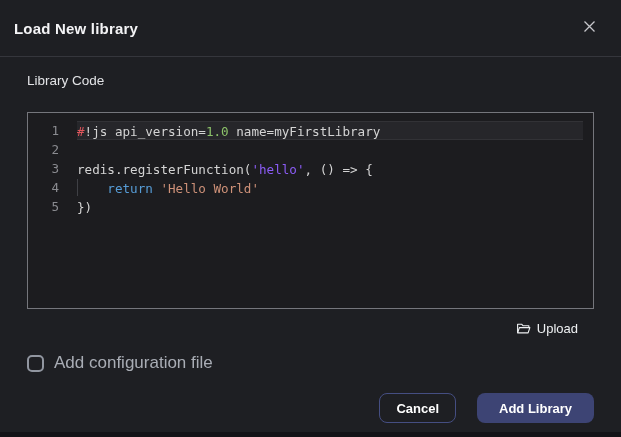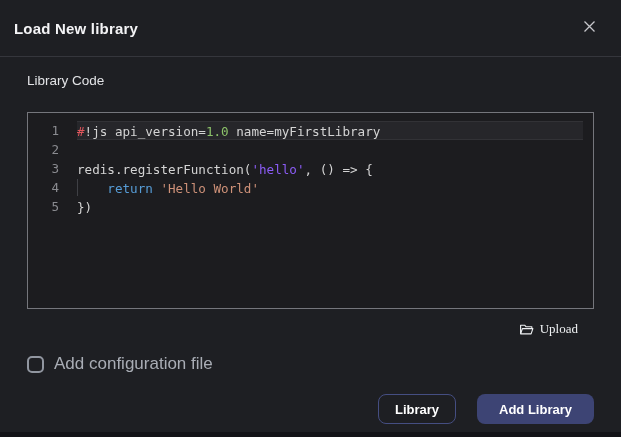--- a/index.html
+++ b/index.html
@@ -51,21 +51,21 @@
   }
   .guide { position:absolute; left:0; top:0; bottom:0; width:1px; background:#3f4045; }
   
   .upload-row {
     width:567px; margin-top:12px; display:flex; justify-content:flex-end;
     padding-right:16px;
   }
   .upload-btn {
     display:flex; align-items:center; gap:6px; cursor:pointer;
     background:none; border:none; color:#eef0f2; font-size:13px;
-    font-family:Liberation Serif, serif;
+    font-family:Liberation Sans, sans-serif;
   }
   
   .checkbox-row { margin-top:17px; display:flex; align-items:center; gap:10px; cursor:pointer; }
   .checkbox-box {
     width:17px; height:17px; border:2px solid #9196a0; border-radius:5px;
     background:transparent; flex:0 0 17px;
   }
   .checkbox-label { font-size:17px; color:#a9adb5; }
   
   .footer-row { margin-top:20px; display:flex; justify-content:flex-end; gap:21px; }
@@ -133,18 +133,18 @@
         <span>Upload</span>
       </button>
     </div>
 
     <div class="checkbox-row">
       <span class="checkbox-box"></span>
       <span class="checkbox-label">Add configuration file</span>
     </div>
 
     <div class="footer-row">
-      <button class="btn btn-cancel">Library</button>
+      <button class="btn btn-cancel">Cancel</button>
       <button class="btn btn-primary">Add Library</button>
     </div>
 
   </div>
 </div>
 
 </body></html>

